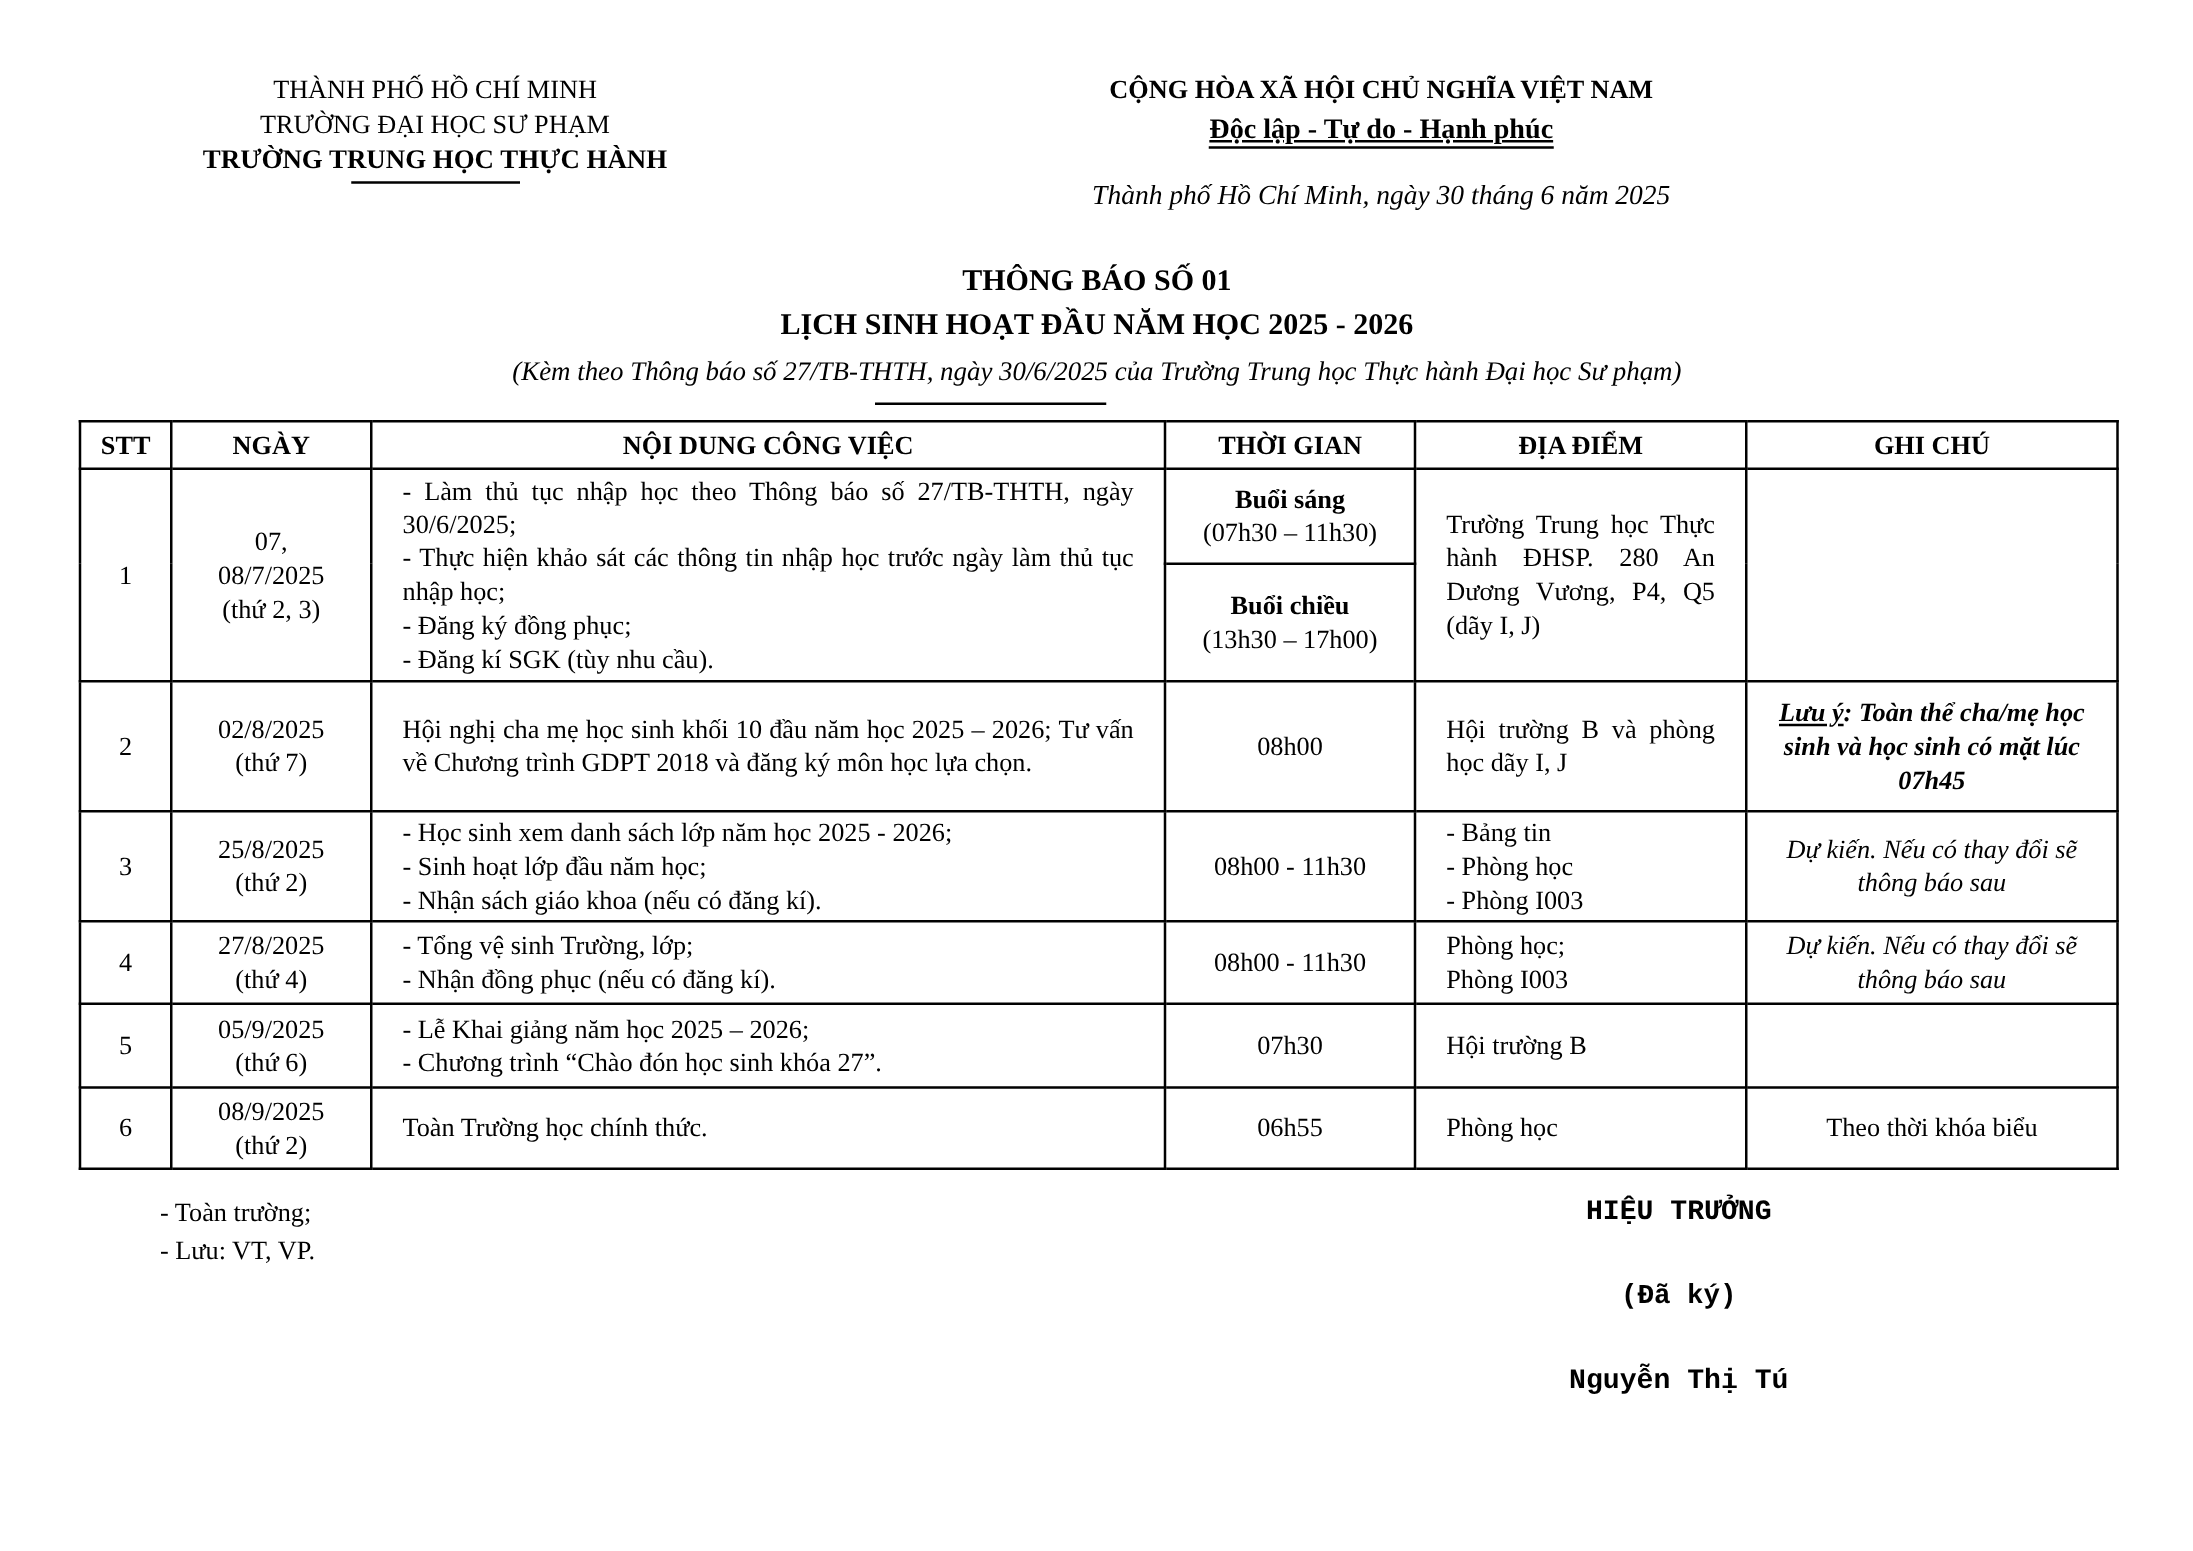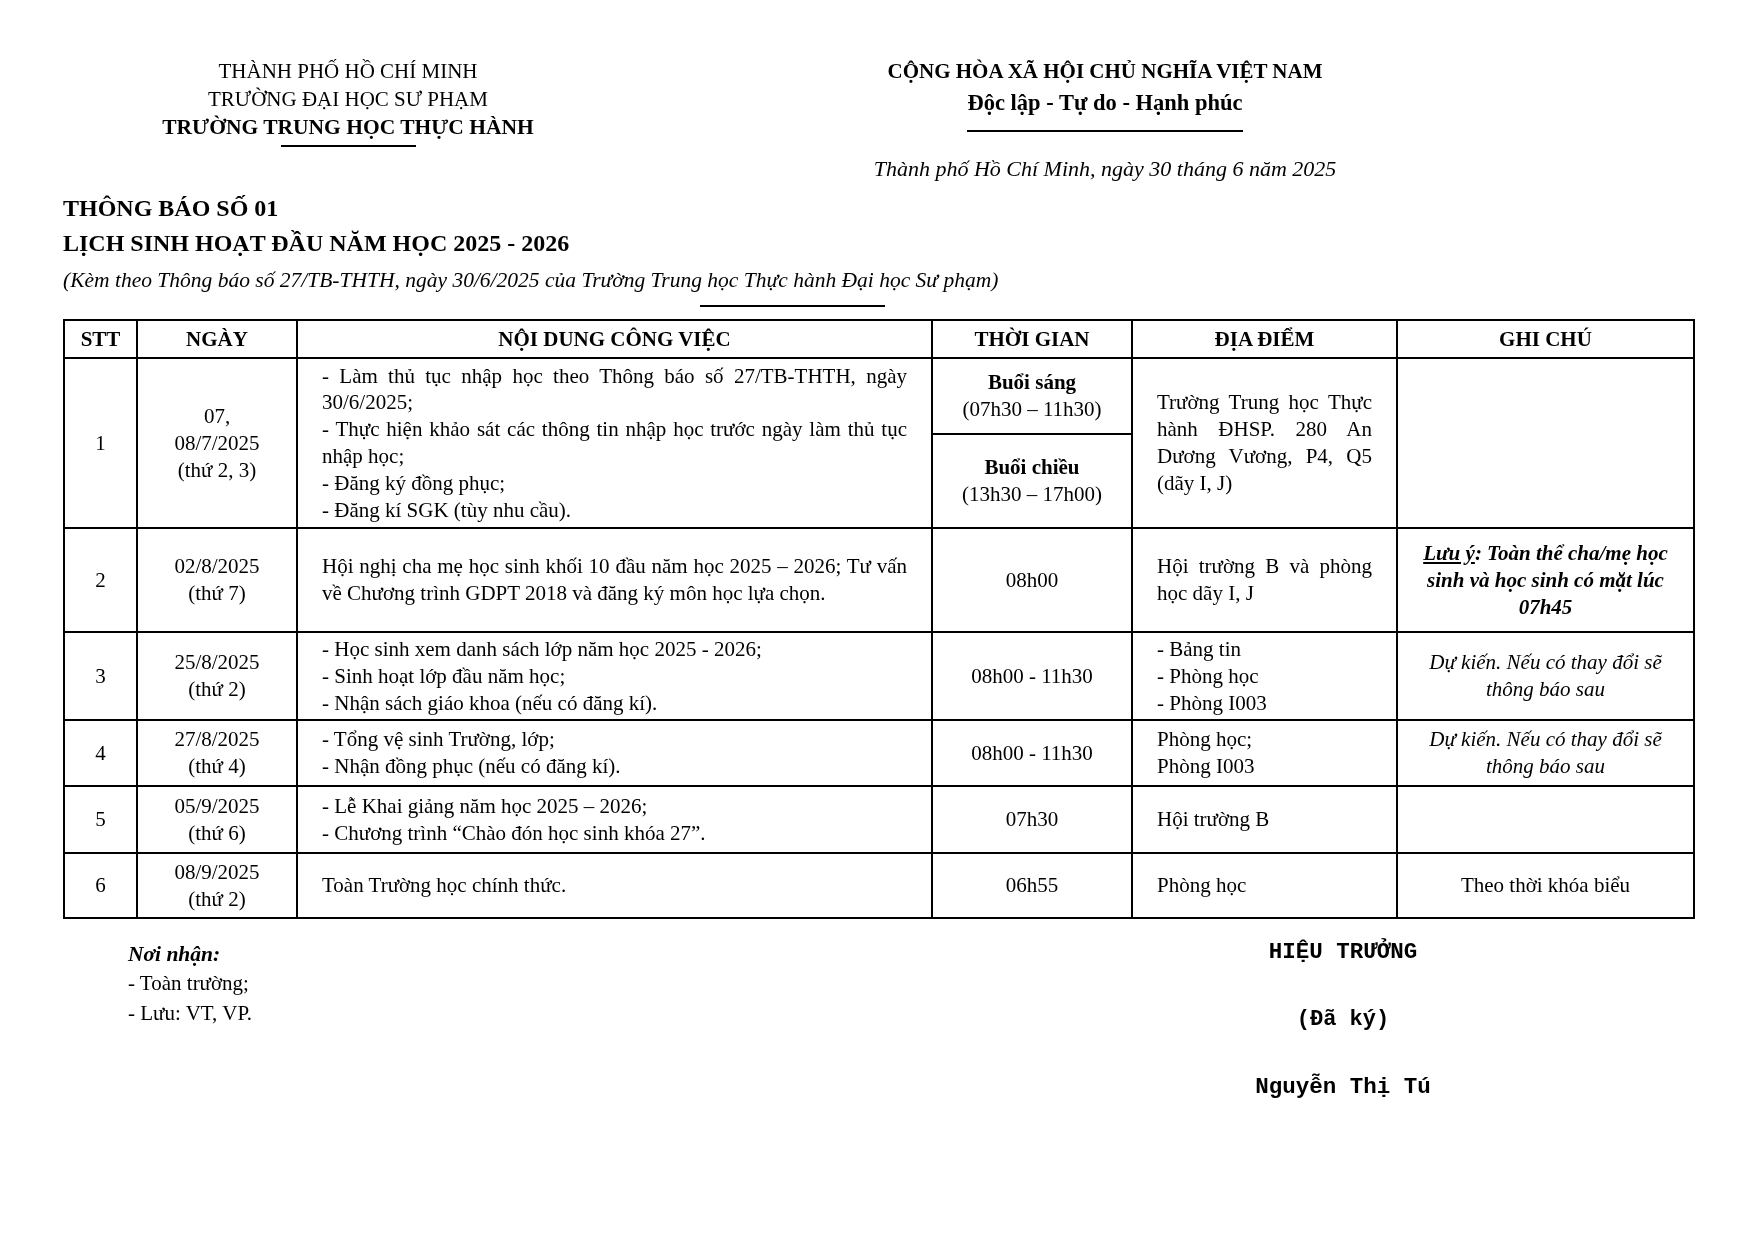--- a/index.html
+++ b/index.html
@@ -16,24 +16,24 @@
   }
   
   .hdr{display:flex;align-items:flex-start;}
   .hdr-left{width:450px;margin-left:60px;text-align:center;line-height:1.32;}
   .hdr-right{width:620px;margin-left:222px;text-align:center;line-height:1.32;}
   .hdr-left .l1{font-size:21px;}
   .hdr-left .l3{font-weight:bold;font-size:21.5px;}
   .hdr-rule{width:135px;border-bottom:2px solid #000;margin:3px auto 0;}
   .hdr-right .r1{font-weight:bold;font-size:21px;}
   .hdr-right .r2{font-weight:bold;font-size:22.5px;margin-top:2px;}
-  .hdr-right .r2 span{display:inline-block;border-bottom:2px solid #000;padding-bottom:13px;}
+  .hdr-right .r2 span{display:inline-block;border-bottom:2px solid #000;padding-bottom:0;text-decoration:underline;}
   .hdr-right .r3{font-style:italic;font-size:22px;margin-top:22px;}
   
-  .title-blk{text-align:left;margin-top:8px;line-height:1.45;font-family:Liberation Serif, serif;}
+  .title-blk{text-align:center;margin-top:38px;line-height:1.45;font-family:Liberation Serif, serif;}
   .title-blk .t1,.title-blk .t2{font-weight:bold;font-size:24px;}
   .title-blk .sub{font-style:italic;font-size:21.5px;margin-top:4px;}
   .title-rule{width:185px;border-bottom:2px solid #000;margin:9px auto 0;transform:translateX(-85px);}
   
   table.sched{border-collapse:collapse;table-layout:fixed;width:1630px;margin-top:12px;}
   table.sched th,table.sched td{
     border:2px solid #000;
     padding:2px 24px;
     vertical-align:middle;
     font-size:21px;
@@ -204,21 +204,20 @@
       <td>Toàn Trường học chính thức.</td>
       <td class="c">06h55</td>
       <td>Phòng học</td>
       <td class="c">Theo thời khóa biểu</td>
     </tr>
   </tbody>
     </table>
 
   <div class="ftr">
     <div class="ftr-left">
-      <div class="nn">Nơi nhận:</div>
       <div class="rcp">- Toàn trường;</div>
       <div class="rcp">- Lưu: VT, VP.</div>
     </div>
     <div class="ftr-right">
       <div class="pos">HIỆU TRƯỞNG</div>
       <div class="signed">(Đã ký)</div>
       <div class="name">Nguyễn Thị Tú</div>
     </div>
   </div>
 

